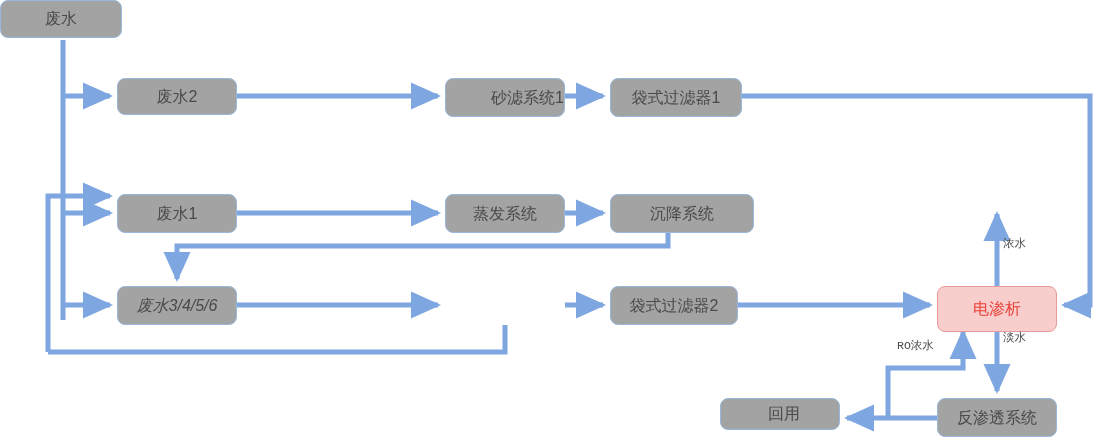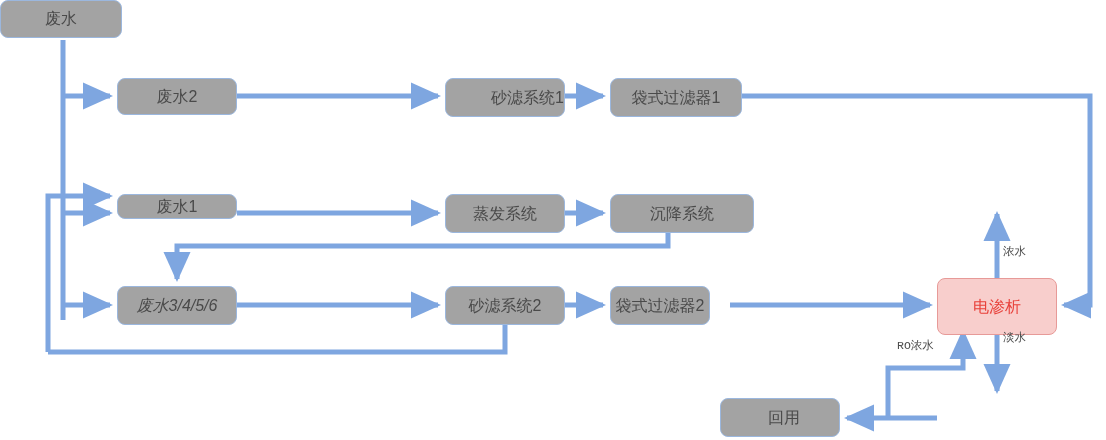--- a/index.html
+++ b/index.html
@@ -92,40 +92,40 @@
     </div>
     <div class="node" style="left: 117px; top: 78px; width: 120px; height: 37px;">
       <span>废水2</span>
     </div>
     <div class="node" style="left: 445px; top: 78px; width: 120px; height: 39px; justify-content: flex-end;">
       <span>砂滤系统1</span>
     </div>
     <div class="node" style="left: 610px; top: 78px; width: 132px; height: 39px;">
       <span>袋式过滤器1</span>
     </div>
-    <div class="node" style="left: 117px; top: 194px; width: 120px; height: 25px;">
+    <div class="node" style="left: 117px; top: 194px; width: 120px; height: 39px;">
       <span>废水1</span>
     </div>
     <div class="node" style="left: 445px; top: 194px; width: 120px; height: 39px;">
       <span>蒸发系统</span>
     </div>
     <div class="node" style="left: 610px; top: 194px; width: 144px; height: 39px;">
       <span>沉降系统</span>
     </div>
     <div class="node" style="left: 117px; top: 286px; width: 120px; height: 39px; font-style: italic;">
       <span>废水3/4/5/6</span>
     </div>
-    <div class="node" style="left: 445px; top: 286px; width: 120px; height: 39px;">
-      <span>砂滤系统2</span>
-    </div>
-    <div class="node" style="left: 610px; top: 286px; width: 100px; height: 39px;">
+    <div class="node" style="left: 610px; top: 286px; width: 128px; height: 39px;">
       <span>袋式过滤器2</span>
     </div>
-    <div class="node alert" style="left: 937px; top: 278px; width: 120px; height: 57px;">
+    <div class="node alert" style="left: 937px; top: 286px; width: 120px; height: 46px;">
       <span>电渗析</span>
     </div>
-    <div class="node" style="left: 720px; top: 398px; width: 120px; height: 39px; padding-left: 8px;">
+    <div class="node" style="left: 720px; top: 398px; width: 120px; height: 32px; padding-left: 8px;">
       <span>回用</span>
     </div>
-    <div class="wlabel" style="left: 1003px; top: 238px; margin-top: 8px;">浓水</div>
+    <div class="node" style="left: 937px; top: 398px; width: 120px; height: 39px;">
+      <span>反渗透系统</span>
+    </div>
+    <div class="wlabel" style="left: 1003px; top: 238px;">浓水</div>
     <div class="wlabel" style="left: 1003px; top: 332px;">淡水</div>
     <div class="wlabel" style="left: 897px; top: 340px; font-family: Liberation Mono, monospace;">RO浓水</div>
   </div>
 
 </body></html>

